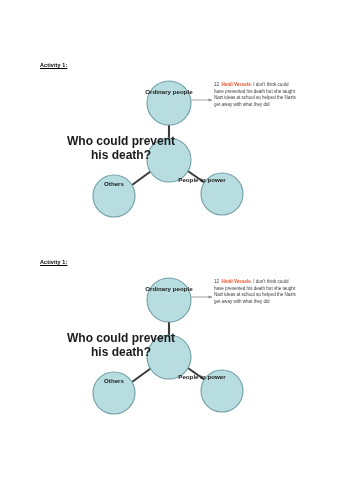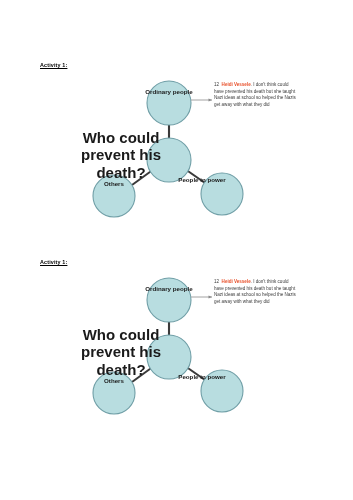--- a/index.html
+++ b/index.html
@@ -71,22 +71,22 @@
     line-height: 1.08;
     white-space: pre-line;
   }
 
   
   .label-ordinary {
     left: 52px; top: 12px; width: 54px;
     font-size: 6.2px;
   }
   .label-center {
-    left: -28px; top: 52px; width: 118px;
-    font-size: 15px;
+    left: -28px; top: 58px; width: 118px;
+    font-size: 12px;
     line-height: 1.15;
   }
   .label-others {
     left: 4px; top: 104px; width: 40px;
     font-size: 6.2px;
   }
   .label-power {
     left: 88px; top: 100px; width: 48px;
     font-size: 6.2px;
   }

